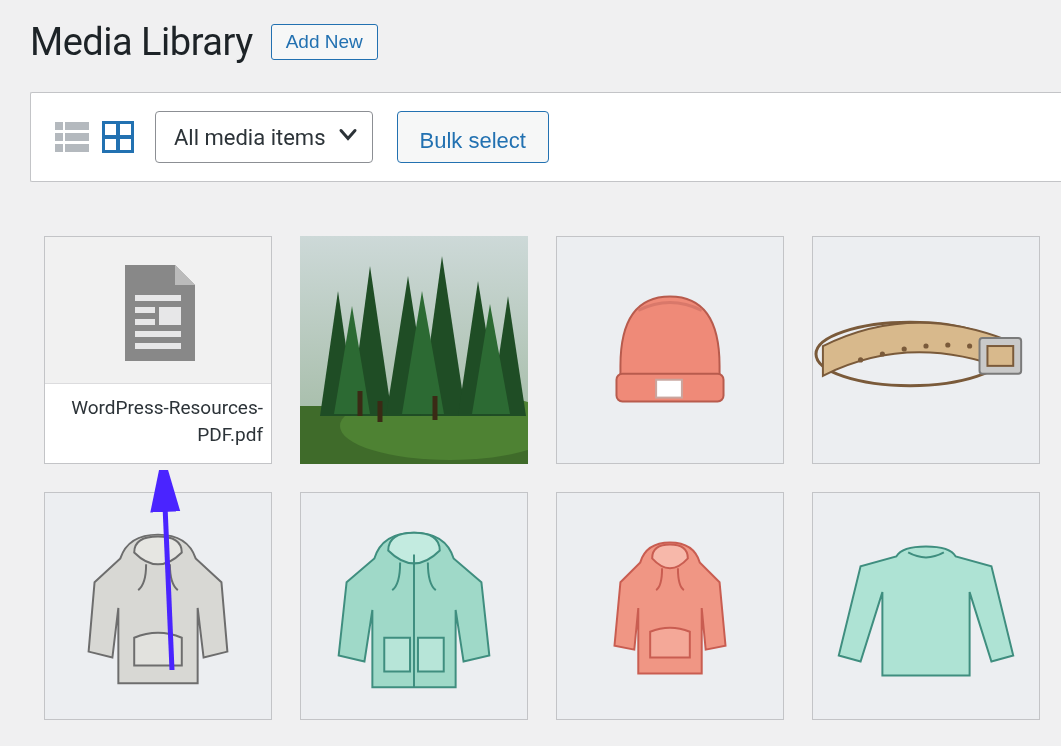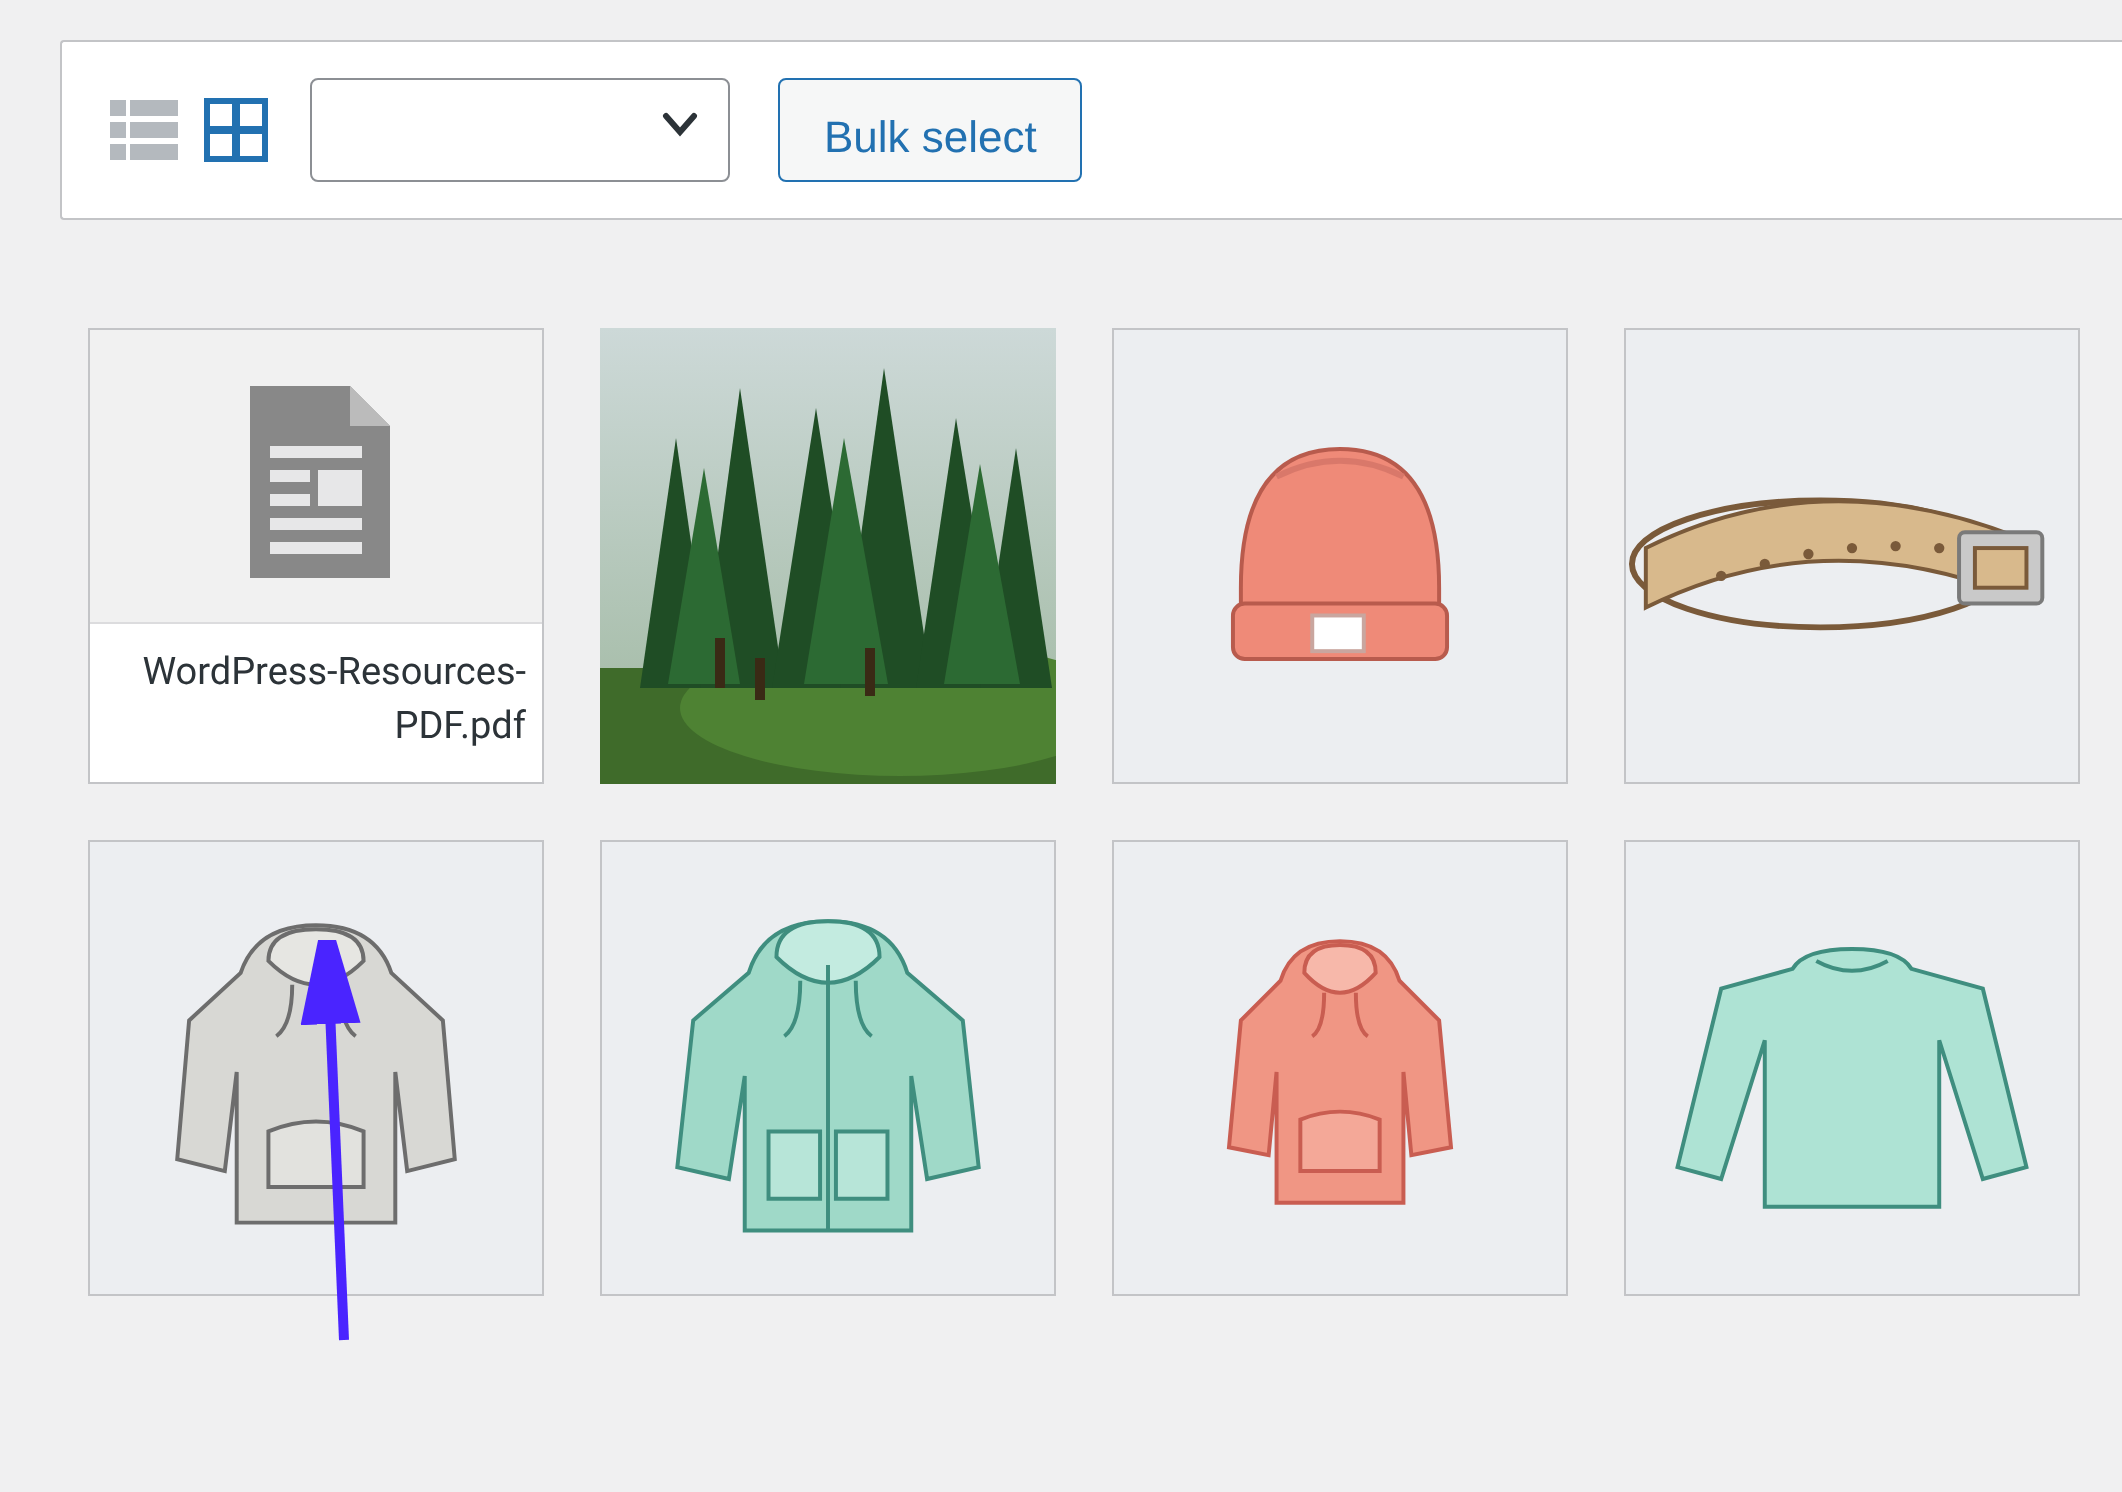--- a/index.html
+++ b/index.html
@@ -131,20 +131,24 @@
     left: 150px;
     top: 470px;
     pointer-events:none;
   }
 </style>
 </head>
 <body>
 
 <div class="page-wrap">
 
+  <div class="heading-row">
+    <h1 class="page-title">Media Library</h1>
+    <button class="btn-outline">Add New</button>
+  </div>
 
   <div class="toolbar-outer">
     <div class="view-toggle">
       <div class="icon-btn">
         <svg width="34" height="30" viewBox="0 0 34 30">
           <g fill="#b4b9be">
             <rect x="0" y="0" width="8" height="8"></rect>
             <rect x="10" y="0" width="24" height="8"></rect>
             <rect x="0" y="11" width="8" height="8"></rect>
             <rect x="10" y="11" width="24" height="8"></rect>
@@ -156,20 +160,21 @@
       <div class="icon-btn">
         <svg width="32" height="32" viewBox="0 0 32 32">
           <rect x="1" y="1" width="30" height="30" fill="none" stroke="#2271b1" stroke-width="4"></rect>
           <line x1="16" y1="1" x2="16" y2="31" stroke="#2271b1" stroke-width="4"></line>
           <line x1="1" y1="16" x2="31" y2="16" stroke="#2271b1" stroke-width="4"></line>
         </svg>
       </div>
     </div>
 
     <div class="select-like">
+      <span>All media items</span>
       <span class="chev">
         <svg width="20" height="20" viewBox="0 0 20 20">
             <path d="M3 6l7 8 7-8" fill="none" stroke="#2c3338" stroke-width="3" stroke-linecap="round"></path>
           </svg>
       </span>
     </div>
 
 
     <button class="bulk-btn">Bulk select</button>
   </div>

